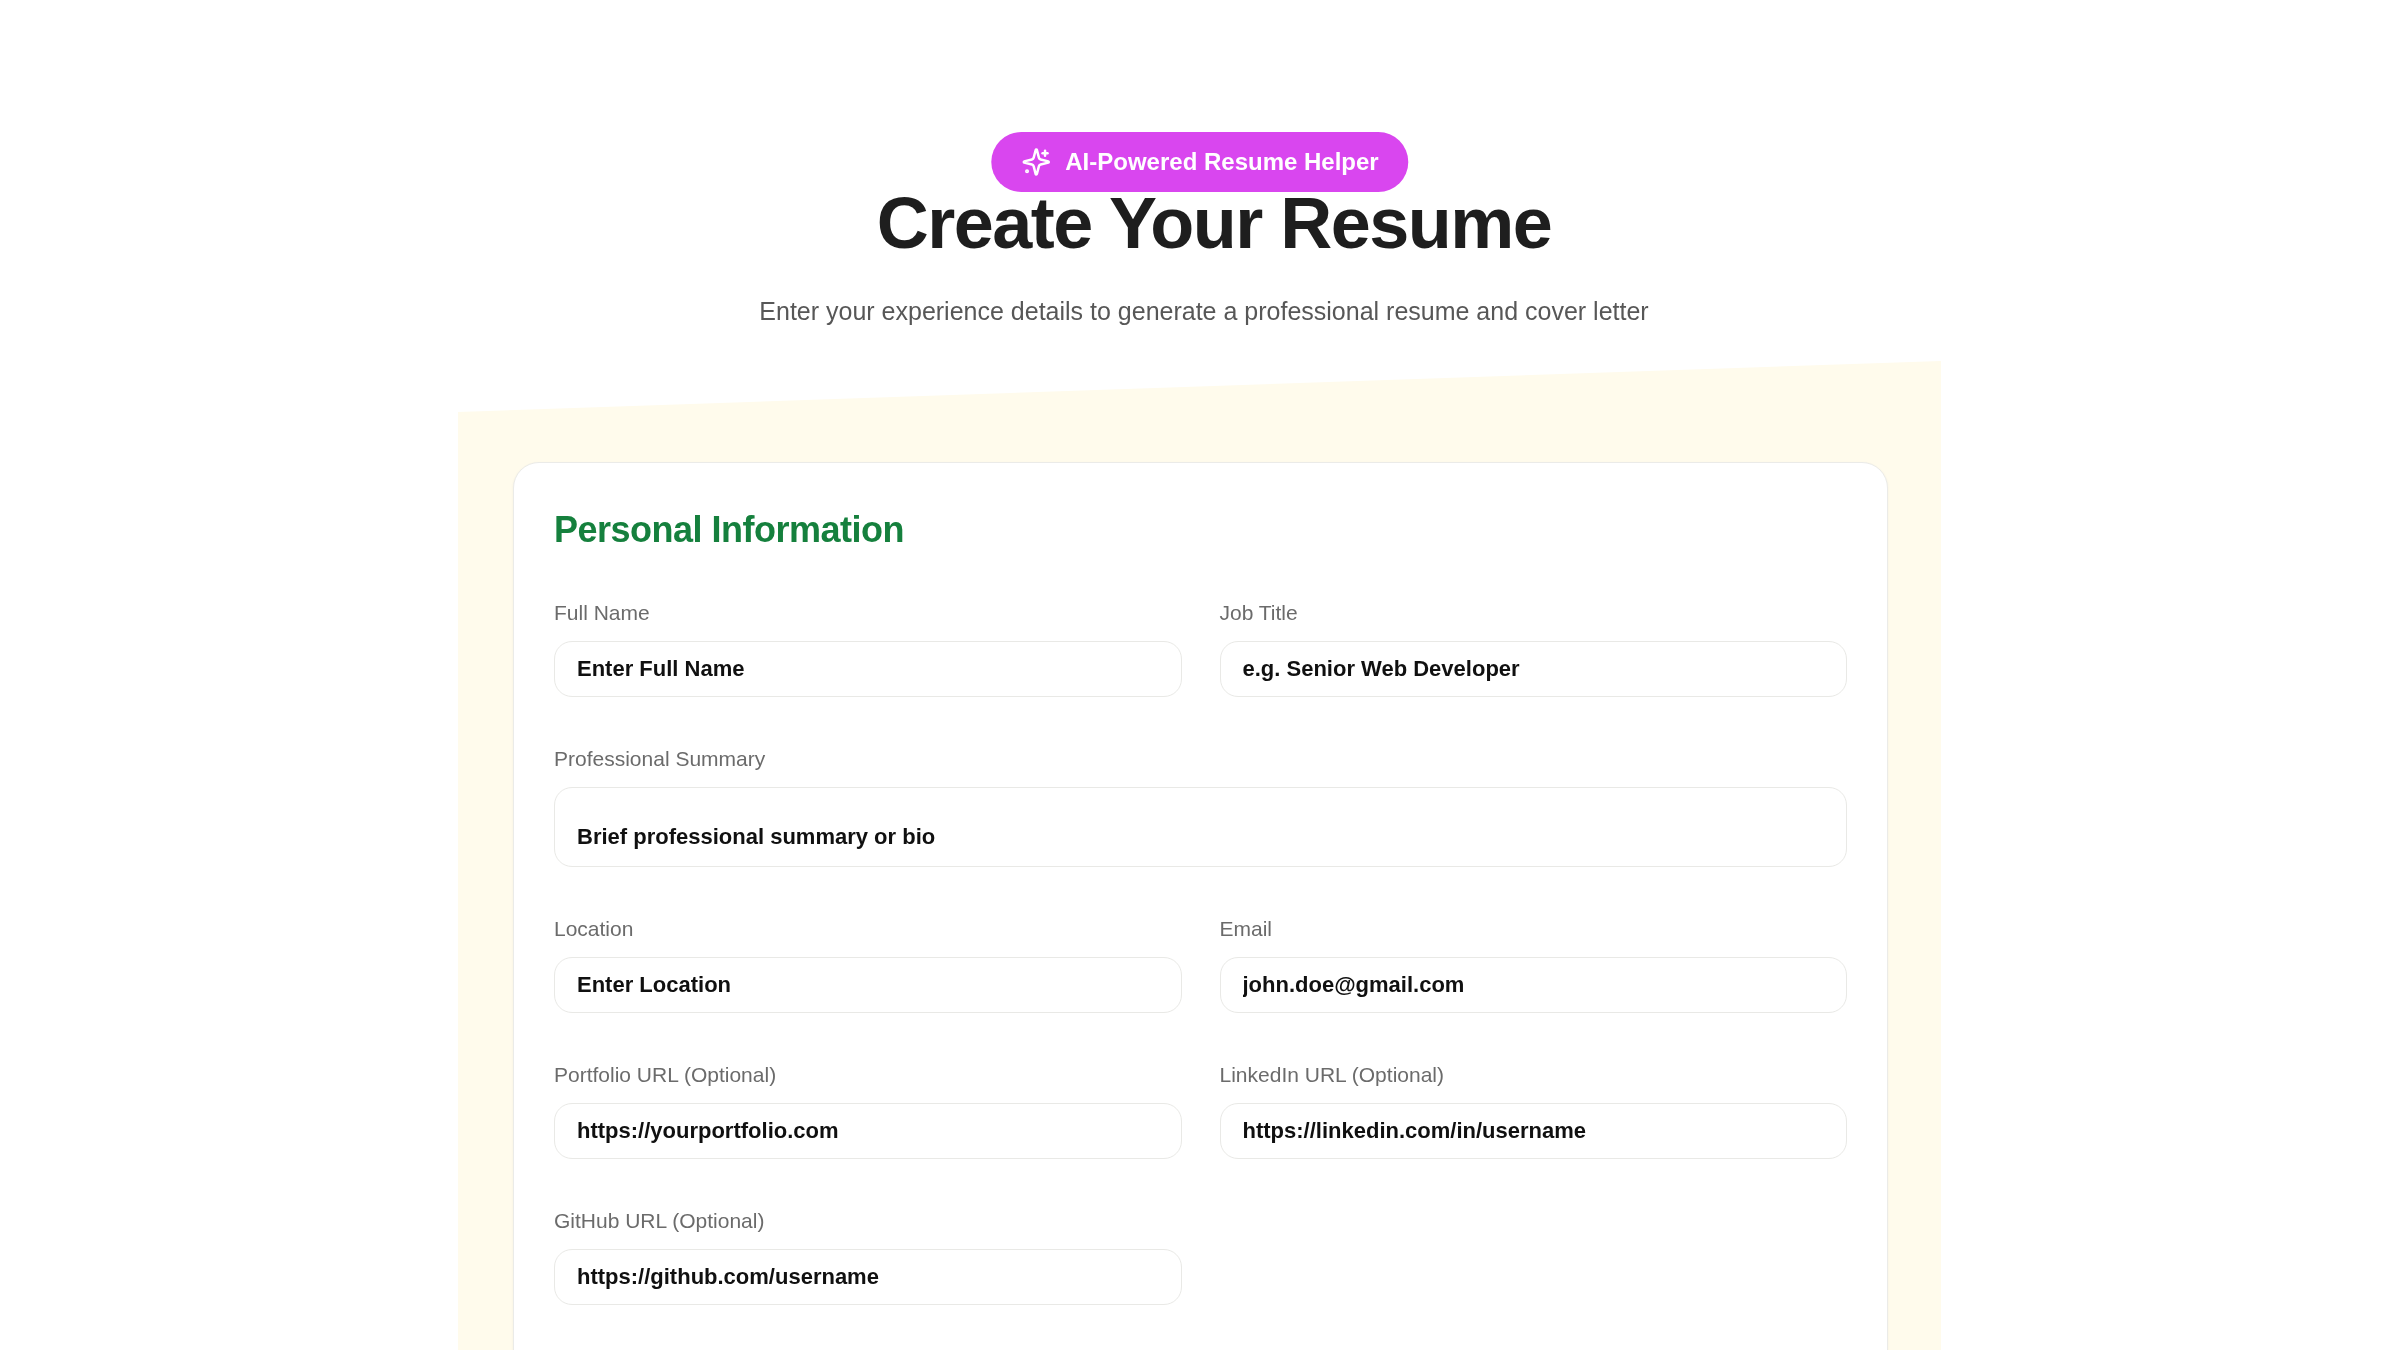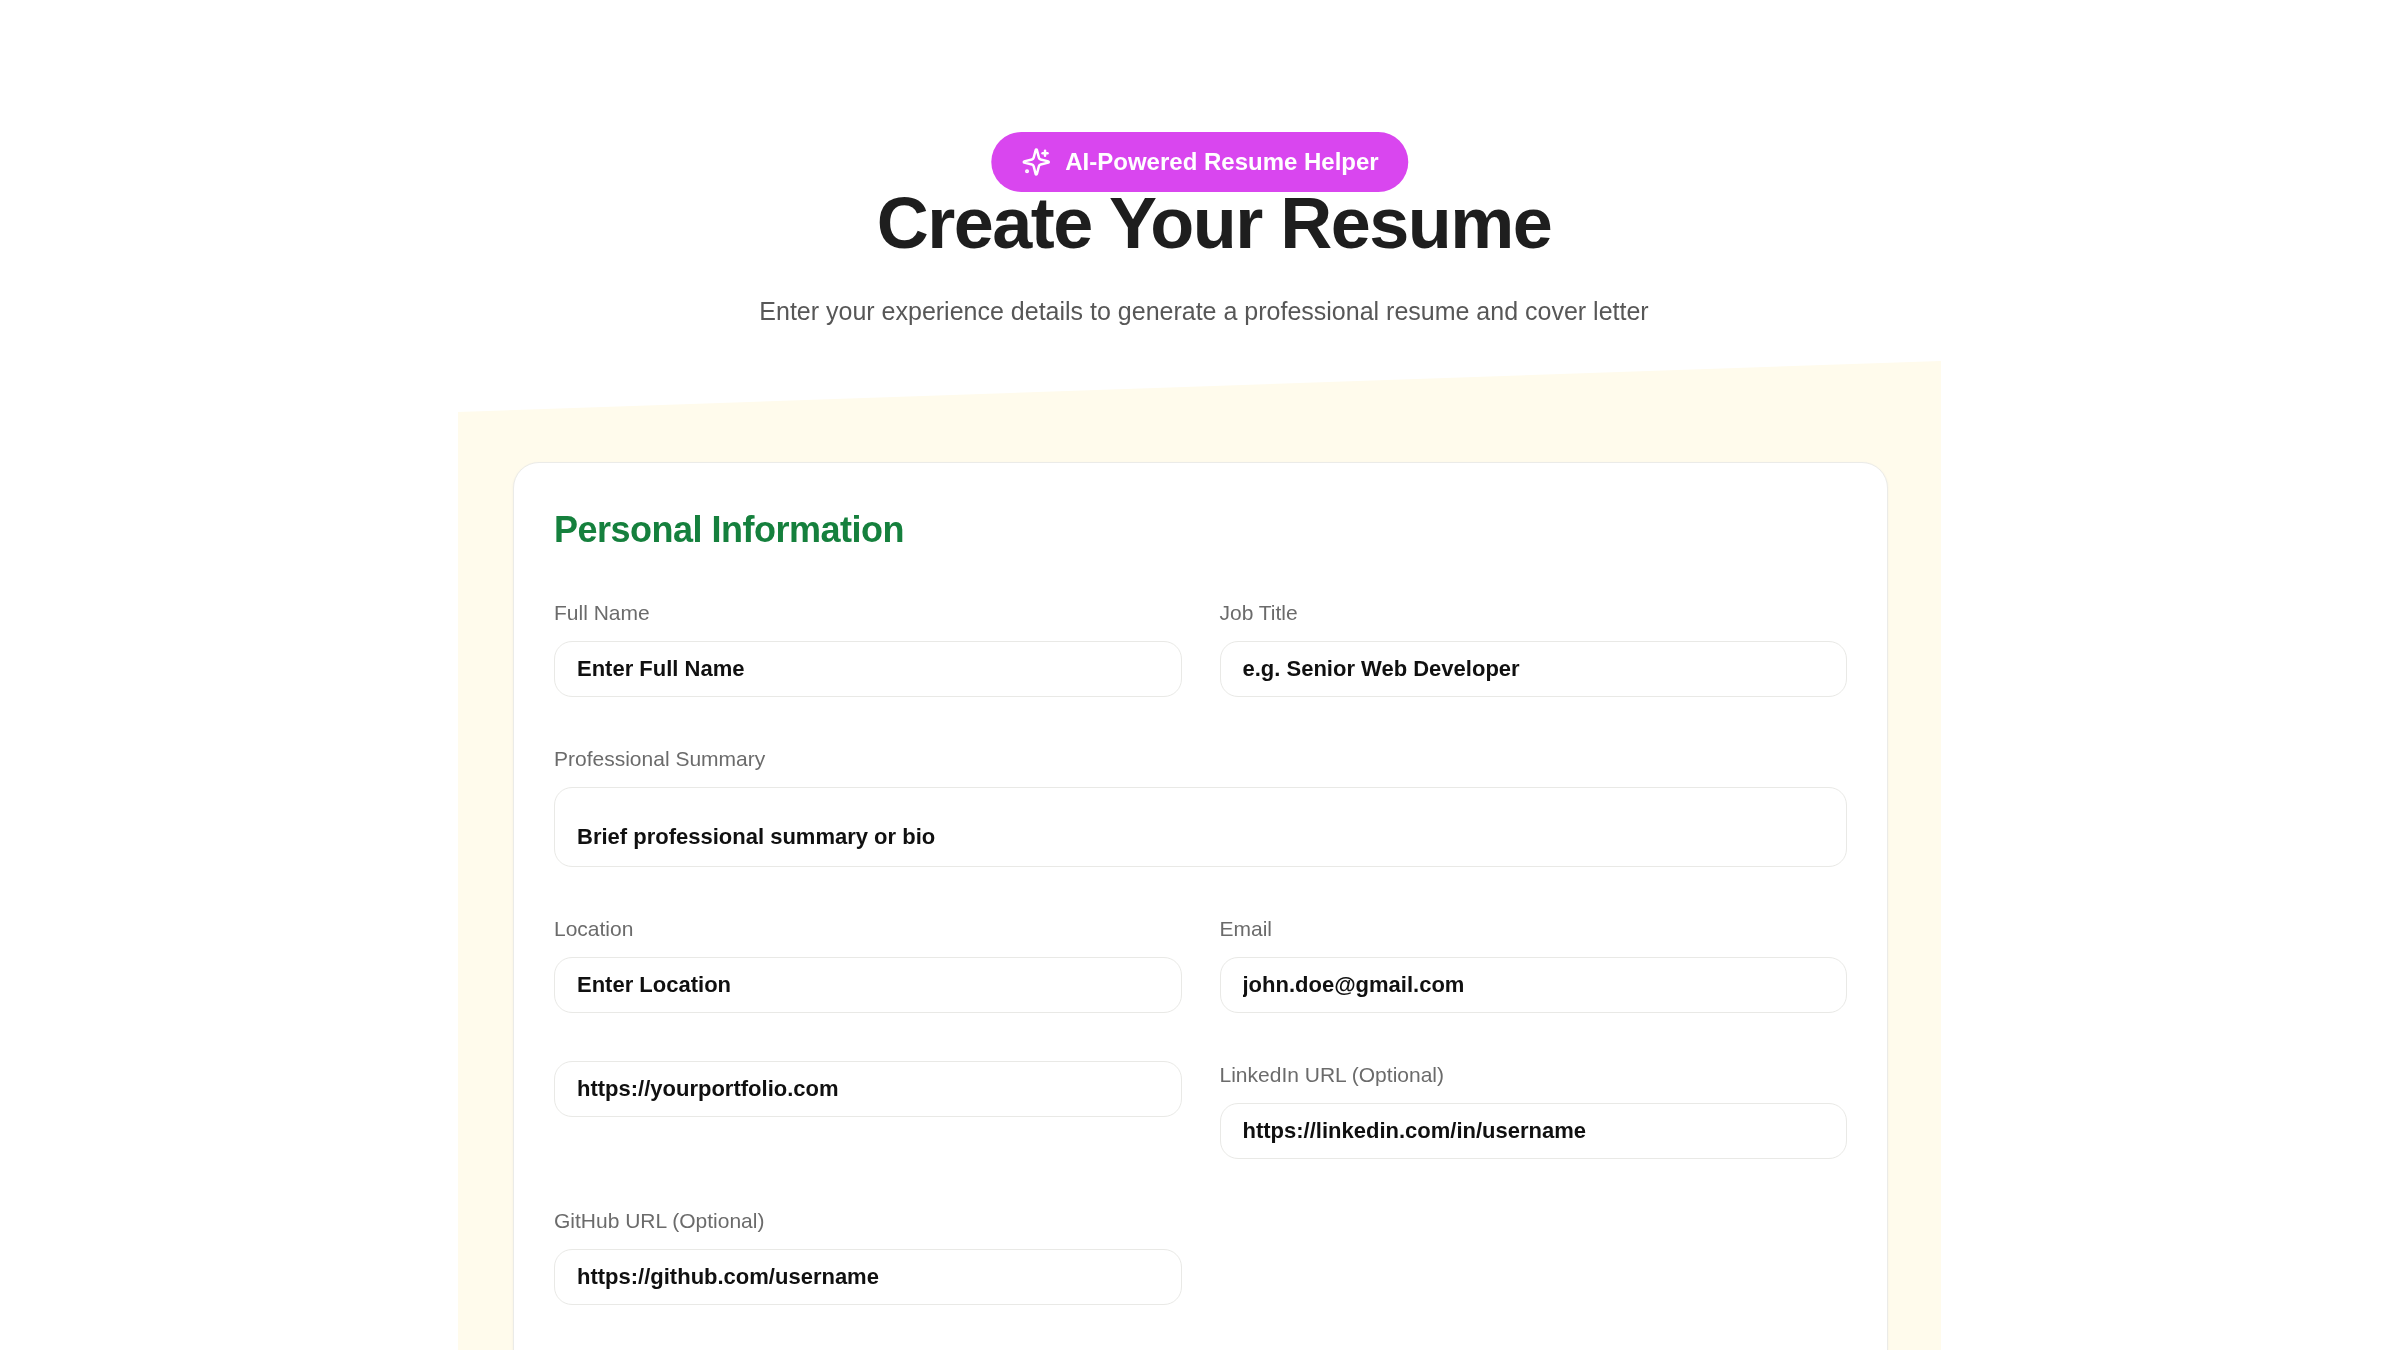--- a/index.html
+++ b/index.html
@@ -177,20 +177,21 @@
         <input type="text" placeholder="Enter Location" style="">
       </div>
 
       <div class="field">
         <label>Email</label>
         <input type="text" placeholder="john.doe@gmail.com" style="">
       </div>
 
 
       <div class="field">
+        <label>Portfolio URL (Optional)</label>
         <input type="text" placeholder="https://yourportfolio.com" style="">
       </div>
 
       <div class="field">
         <label>LinkedIn URL (Optional)</label>
         <input type="text" placeholder="https://linkedin.com/in/username" style="">
       </div>
 
       <div class="field">
         <label>GitHub URL (Optional)</label>

